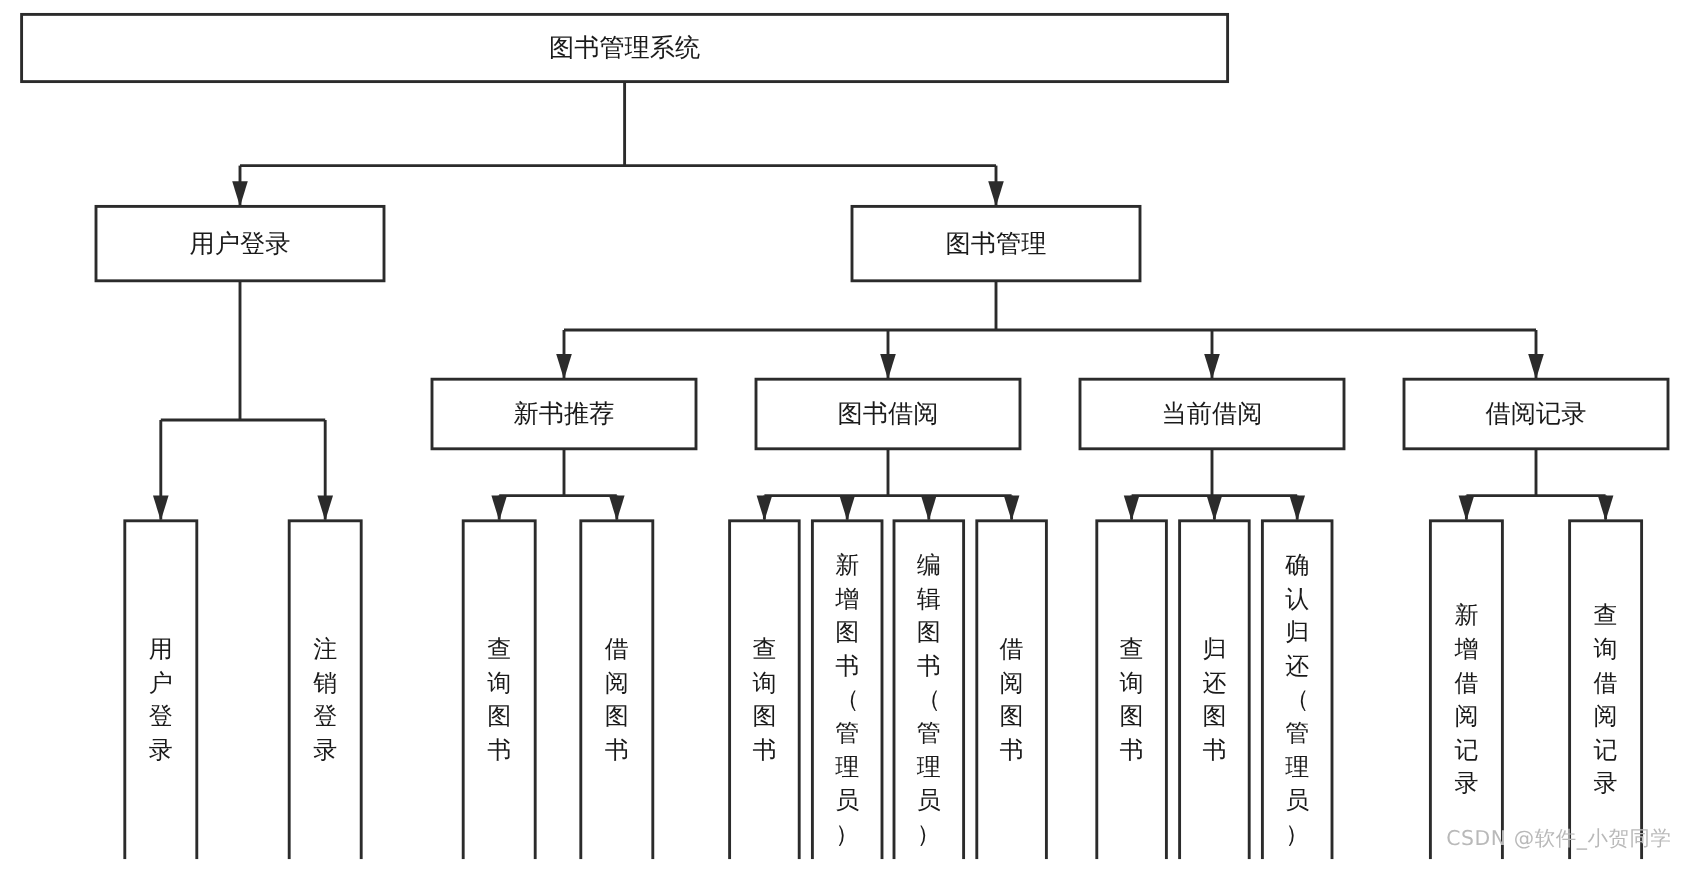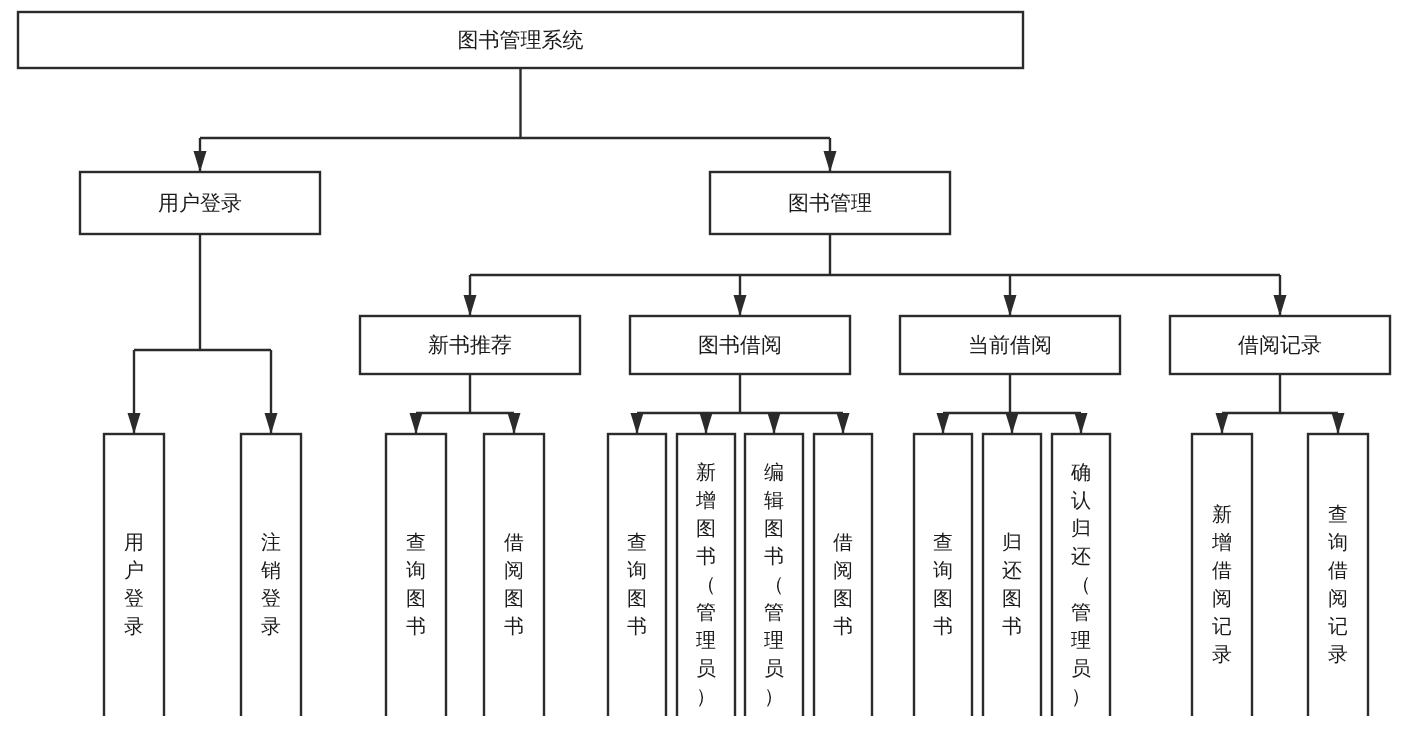--- a/index.html
+++ b/index.html
@@ -199,13 +199,14 @@
         <g>
           <rect x="1192" y="434" width="60" height="301" class="node-box"></rect>
           <text x="1222" y="0" class="node-label label-v"><tspan x="1222" y="514.5">新</tspan><tspan x="1222" y="542.5">增</tspan><tspan x="1222" y="570.5">借</tspan><tspan x="1222" y="598.5">阅</tspan><tspan x="1222" y="626.5">记</tspan><tspan x="1222" y="654.5">录</tspan></text>
         </g>
         <g>
           <rect x="1308" y="434" width="60" height="301" class="node-box"></rect>
           <text x="1338" y="0" class="node-label label-v"><tspan x="1338" y="514.5">查</tspan><tspan x="1338" y="542.5">询</tspan><tspan x="1338" y="570.5">借</tspan><tspan x="1338" y="598.5">阅</tspan><tspan x="1338" y="626.5">记</tspan><tspan x="1338" y="654.5">录</tspan></text>
         </g>
       </g>
   </svg>
+  <div class="watermark">CSDN @软件_小贺同学</div>
 </div>
 
 </body></html>

